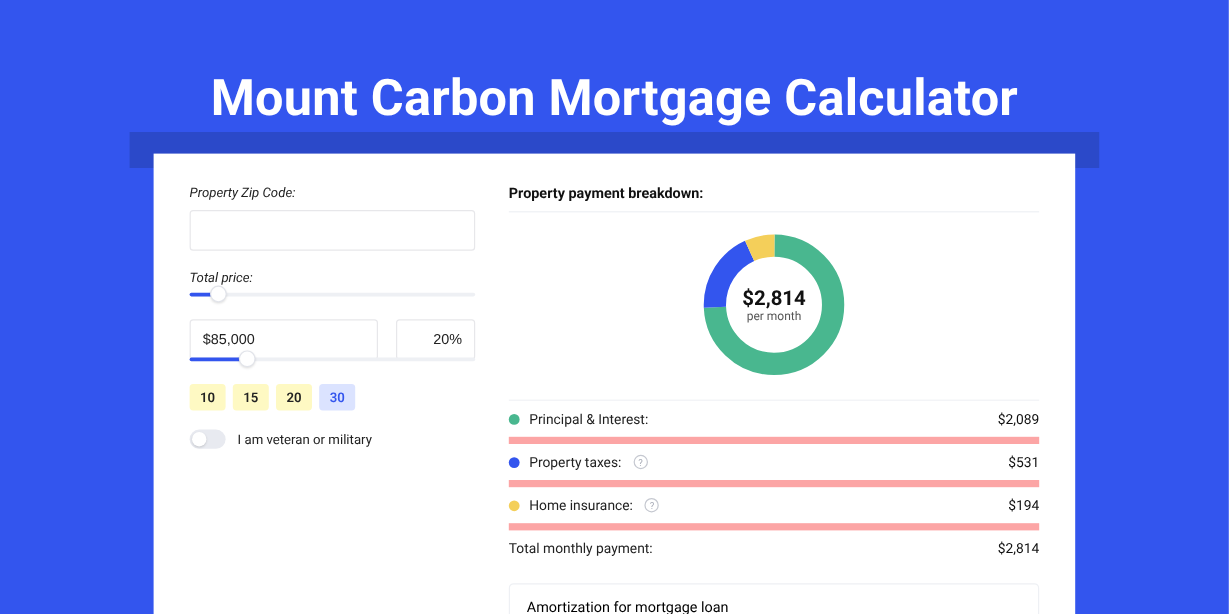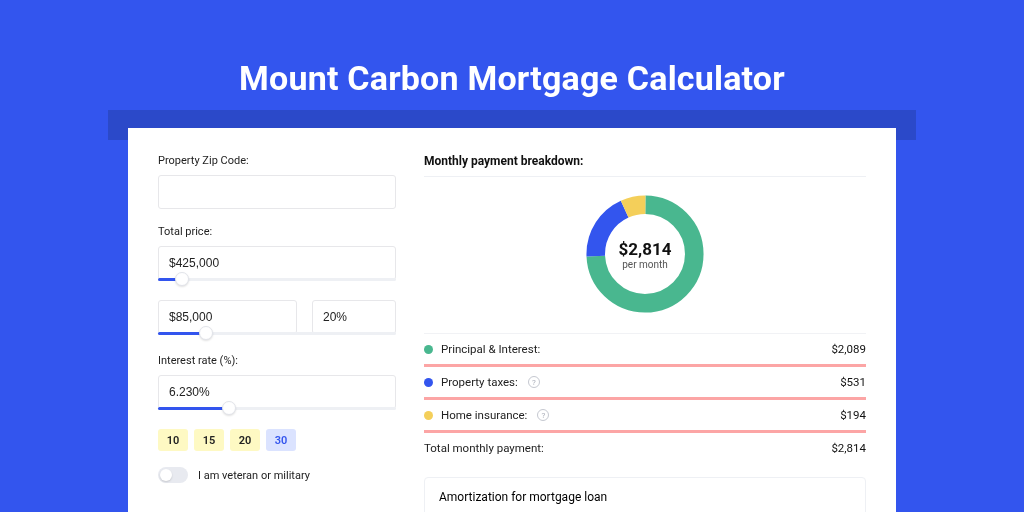--- a/index.html
+++ b/index.html
@@ -12,21 +12,21 @@
   }
   .outer {
     width: 1024px;
     height: 512px;
     position: relative;
   }
   .page-title {
     text-align: center;
     color: #ffffff;
     font-weight: 700;
-    font-size: 34px;
+    font-size: 42px;
     padding-top: 58px;
     letter-spacing: 0.2px;
   }
   .shadow-band {
     position: absolute;
     top: 110px;
     left: 108px;
     right: 108px;
     height: 30px;
     background: #2b49c9;
@@ -48,20 +48,21 @@
     flex-shrink: 0;
   }
   .right {
     flex: 1;
     min-width: 0;
   }
   .field-label {
     font-size: 11px;
     color: #222;
     margin-bottom: 8px;
+    font-style: italic;
   }
   .text-input {
     width: 100%;
     height: 34px;
     border: 1px solid #e7e7ea;
     border-radius: 3px;
     background: #fff;
     font-size: 12px;
     color: #222;
     padding: 0 10px;
@@ -94,21 +95,21 @@
     background: #fff;
     border: 1px solid #e2e4ea;
     box-shadow: 0 1px 2px rgba(0,0,0,0.12);
     transform: translateX(-50%);
   }
   .two-col {
     display: flex;
     gap: 15px;
   }
   .two-col .text-input:first-child { flex: 1; }
-  .two-col .text-input:last-child { width: 84px; }
+  .two-col .text-input:last-child { width: 66px; text-align: right; }
   .seg {
     display: flex;
     gap: 6px;
   }
   .seg-btn {
     width: 30px;
     height: 22px;
     border-radius: 3px;
     font-size: 11px;
     font-weight: 600;
@@ -175,21 +176,21 @@
   }
   .donut-amount { font-weight: 700; font-size: 17px; color: #111; }
   .donut-sub { font-size: 10px; color: #555; }
 
   .row {
     display: flex;
     align-items: center;
     justify-content: space-between;
     font-size: 11.5px;
     padding: 8px 0;
-    border-top: 3px solid #fca5a5;
+    border-top: 6px solid #fca5a5;
   }
   .row:first-of-type { border-top: 1px solid #f1f2f5; }
   .row.total {
     font-weight: 400;
     color: #111;
   }
   .row-left {
     display: flex;
     align-items: center;
     gap: 8px;
@@ -228,70 +229,60 @@
 
     <div class="left">
 
       <div class="field">
         <div class="field-label">Property Zip Code:</div>
         <input class="text-input" value="" style="">
       </div>
 
       <div class="field">
         <div class="field-label">Total price:</div>
-        <input class="text-input" value="$425,000" style="">
         <div class="slider-wrap">
           <div class="slider-track"></div>
           <div class="slider-fill" style="width: 10%;"></div>
           <div class="slider-thumb" style="left: 10%;"></div>
         </div>
       </div>
 
       <div class="field">
         <div class="two-col">
           <input class="text-input" value="$85,000" style="">
           <input class="text-input" value="20%" style="">
         </div>
         <div class="slider-wrap">
           <div class="slider-track"></div>
           <div class="slider-fill" style="width: 20%;"></div>
           <div class="slider-thumb" style="left: 20%;"></div>
         </div>
       </div>
 
-      <div class="field">
-        <div class="field-label">Interest rate (%):</div>
-        <input class="text-input" value="6.230%" style="">
-        <div class="slider-wrap">
-          <div class="slider-track"></div>
-          <div class="slider-fill" style="width: 30%;"></div>
-          <div class="slider-thumb" style="left: 30%;"></div>
-        </div>
-      </div>
 
       <div class="field">
         <div class="seg" id="period-seg">
             <div class="seg-btn">10</div>
             <div class="seg-btn">15</div>
             <div class="seg-btn">20</div>
             <div class="seg-btn active">30</div>
           </div>
       </div>
 
       <div class="toggle-row">
         <div class="toggle">
           <div class="toggle-knob"></div>
         </div>
         <div class="toggle-label">I am veteran or military</div>
       </div>
 
     </div>
 
     <div class="right">
-      <div class="section-title">Monthly payment breakdown:</div>
+      <div class="section-title">Property payment breakdown:</div>
       <div class="hr"></div>
 
       <div class="donut-wrap">
         <div class="donut">
           <svg viewBox="0 0 42 42" id="donut-svg">
               <circle cx="21" cy="21" r="15.915" fill="transparent" stroke="#49b78f" stroke-width="6" stroke-dasharray="74.23596304193319 25.76403695806681" stroke-dashoffset="25"></circle>
               <circle cx="21" cy="21" r="15.915" fill="transparent" stroke="#3355ee" stroke-width="6" stroke-dasharray="18.86993603411514 81.13006396588486" stroke-dashoffset="-49.23596304193319"></circle>
               <circle cx="21" cy="21" r="15.915" fill="transparent" stroke="#f4cf5a" stroke-width="6" stroke-dasharray="6.89410092395167 93.10589907604833" stroke-dashoffset="-68.10589907604833"></circle>
             </svg>
           <div class="donut-center">

